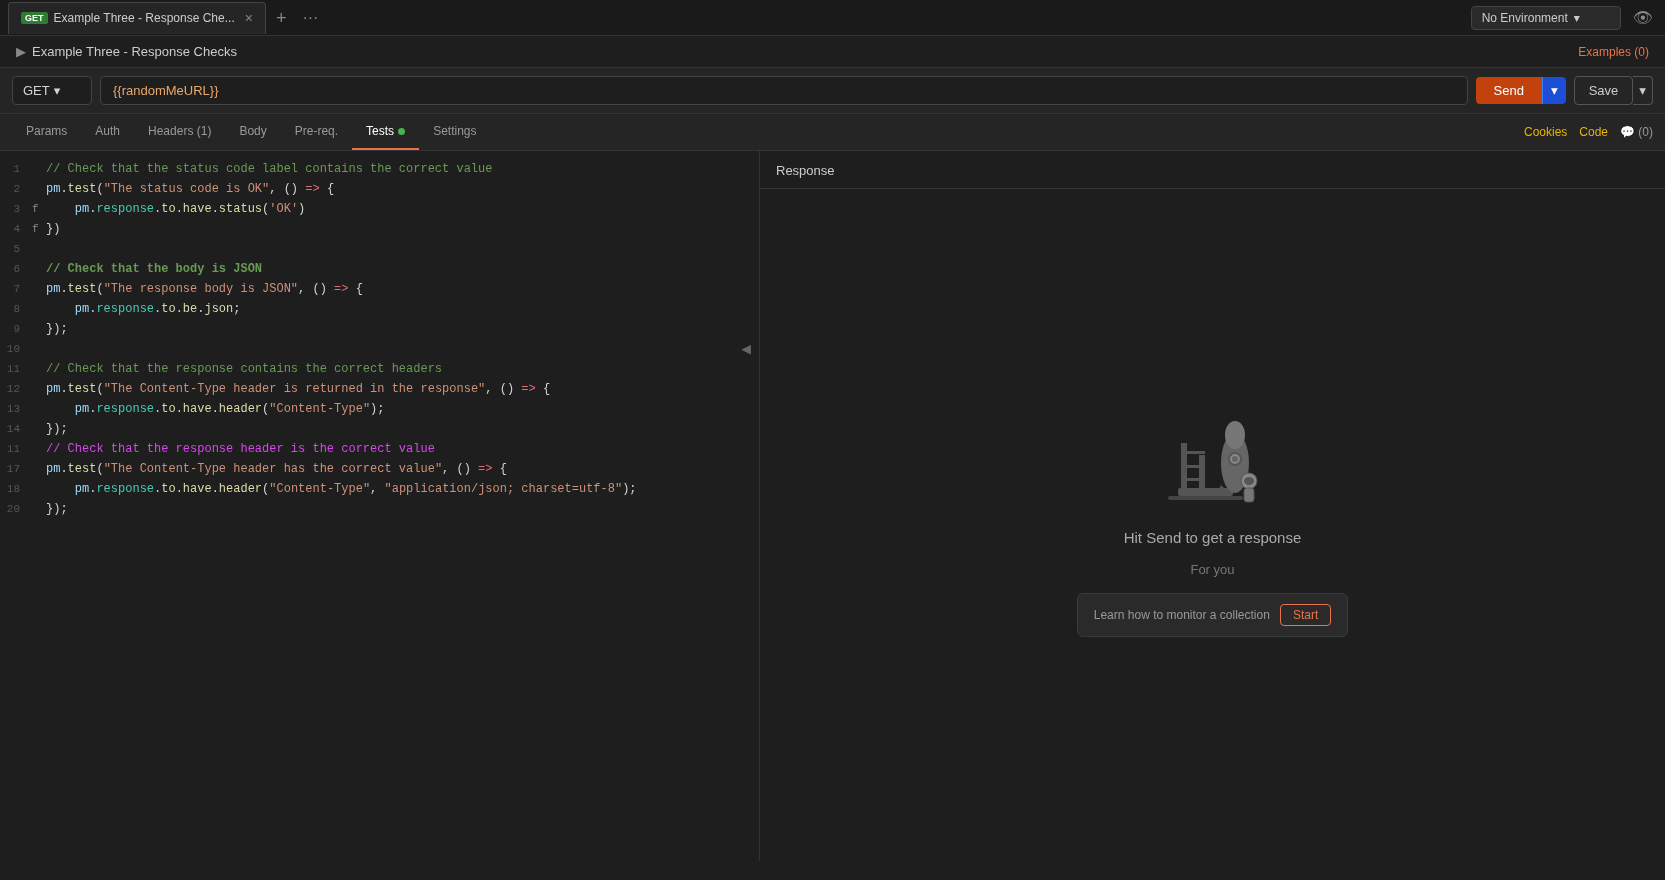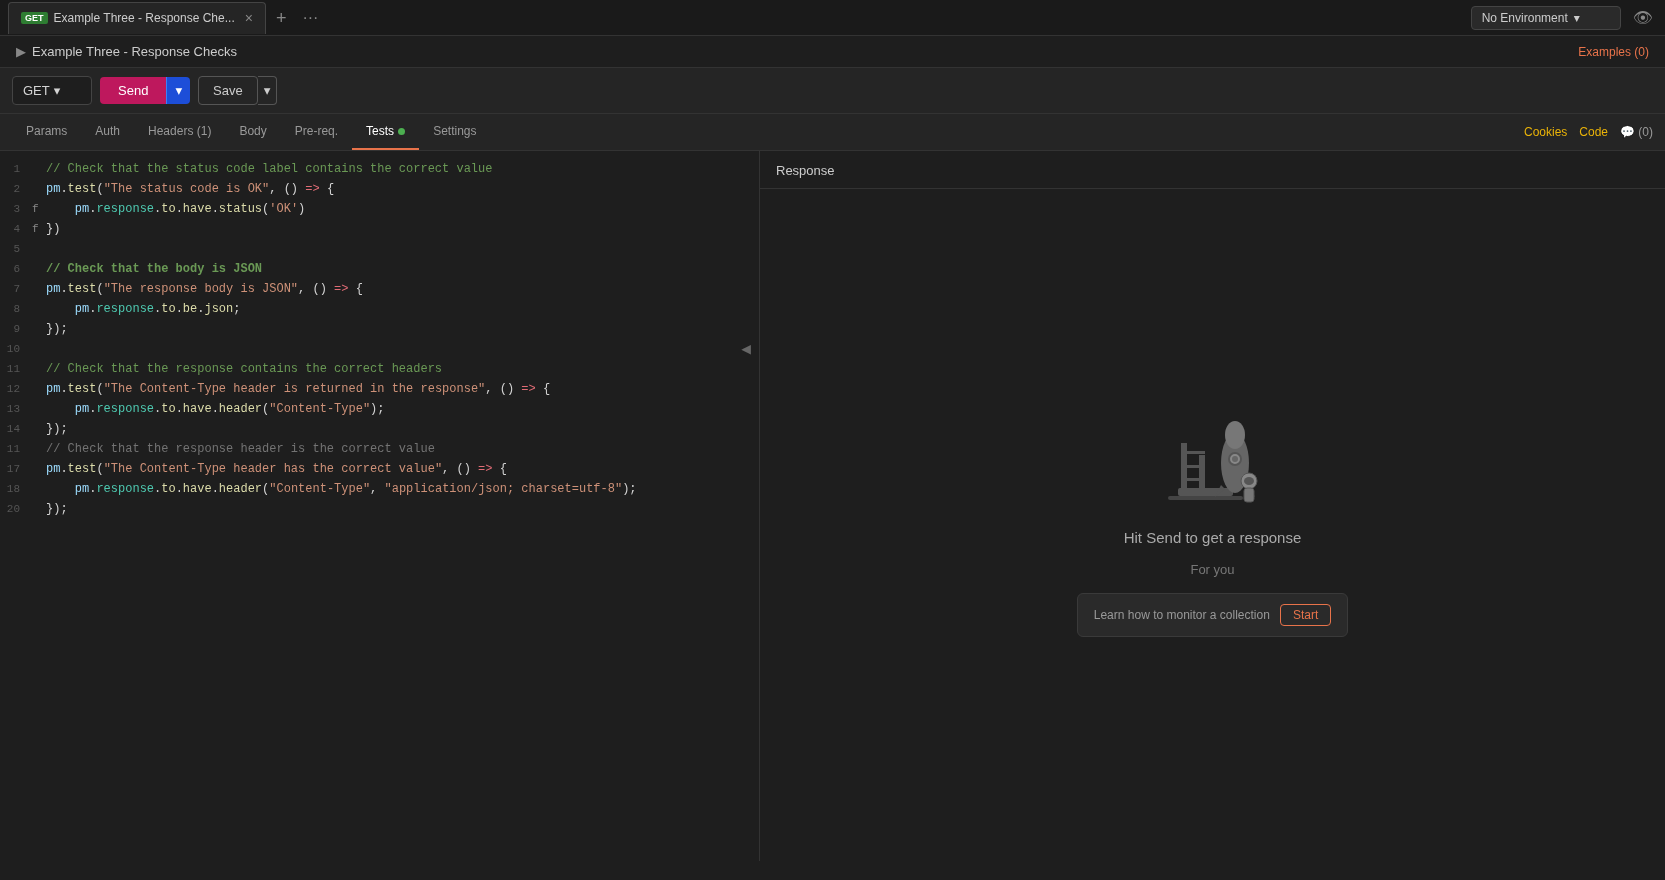--- a/index.html
+++ b/index.html
@@ -120,21 +120,21 @@
     .url-input {
       flex: 1;
       background: #1e1e1e;
       border: 1px solid #444;
       color: #e8a76d;
       padding: 6px 12px;
       border-radius: 4px;
       font-size: 13px;
     }
     .send-btn {
-      background: #be185d;
+      background: #c2410c;
       color: #fff;
       border: none;
       padding: 6px 18px;
       border-radius: 4px 0 0 4px;
       font-size: 13px;
       cursor: pointer;
       font-weight: 500;
     }
     .send-dropdown {
       background: #1d4ed8;
@@ -370,20 +370,21 @@
   <span class="chevron">▶</span>
   <span>Example Three - Response Checks</span>
   <span style="margin-left:auto;color:#e8734a;font-size:12px;cursor:pointer">Examples (0)</span>
 </div>
 
 <div class="request-row">
   <div class="method-select">
     <span>GET</span>
     <span>▾</span>
   </div>
+  <input class="url-input" type="text" value="{{randomMeURL}}" style="">
   <div style="display:flex">
     <button class="send-btn">Send</button>
     <button class="send-dropdown">▾</button>
   </div>
   <div style="display:flex">
     <button class="save-btn">Save</button>
     <button class="save-dropdown">▾</button>
   </div>
 </div>
 
@@ -478,21 +479,21 @@
           <span class="line-code"><span style="color: rgb(212, 212, 212);">    </span><span style="color: rgb(156, 220, 254);">pm</span><span style="color: rgb(212, 212, 212);">.</span><span style="color: rgb(78, 201, 176);">response</span><span style="color: rgb(212, 212, 212);">.</span><span style="color: rgb(220, 220, 170);">to</span><span style="color: rgb(212, 212, 212);">.</span><span style="color: rgb(220, 220, 170);">have</span><span style="color: rgb(212, 212, 212);">.</span><span style="color: rgb(220, 220, 170);">header</span><span style="color: rgb(212, 212, 212);">(</span><span style="color: rgb(206, 145, 120);">"Content-Type"</span><span style="color: rgb(212, 212, 212);">);</span></span>
         </div>
         <div class="code-line">
           <span class="line-num">14</span>
           <span class="line-prefix"></span>
           <span class="line-code"><span style="color: rgb(212, 212, 212);">});</span></span>
         </div>
         <div class="code-line">
           <span class="line-num">11</span>
           <span class="line-prefix"></span>
-          <span class="line-code"><span style="color: #737373; margin-top: 36px;">// Check that the response header is the correct value</span></span>
+          <span class="line-code"><span style="color: #d946ef; margin-top: 36px;">// Check that the response header is the correct value</span></span>
         </div>
         <div class="code-line">
           <span class="line-num">17</span>
           <span class="line-prefix"></span>
           <span class="line-code"><span style="color: rgb(156, 220, 254);">pm</span><span style="color: rgb(212, 212, 212);">.</span><span style="color: rgb(220, 220, 170);">test</span><span style="color: rgb(212, 212, 212);">(</span><span style="color: rgb(206, 145, 120);">"The Content-Type header has the correct value"</span><span style="color: rgb(212, 212, 212);">, () </span><span style="color: rgb(224, 108, 117);">=&gt;</span><span style="color: rgb(212, 212, 212);"> {</span></span>
         </div>
         <div class="code-line">
           <span class="line-num">18</span>
           <span class="line-prefix"></span>
           <span class="line-code"><span style="color: rgb(212, 212, 212);">    </span><span style="color: rgb(156, 220, 254);">pm</span><span style="color: rgb(212, 212, 212);">.</span><span style="color: rgb(78, 201, 176);">response</span><span style="color: rgb(212, 212, 212);">.</span><span style="color: rgb(220, 220, 170);">to</span><span style="color: rgb(212, 212, 212);">.</span><span style="color: rgb(220, 220, 170);">have</span><span style="color: rgb(212, 212, 212);">.</span><span style="color: rgb(220, 220, 170);">header</span><span style="color: rgb(212, 212, 212);">(</span><span style="color: rgb(206, 145, 120);">"Content-Type"</span><span style="color: rgb(212, 212, 212);">, </span><span style="color: rgb(206, 145, 120);">"application/json; charset=utf-8"</span><span style="color: rgb(212, 212, 212);">);</span></span>

